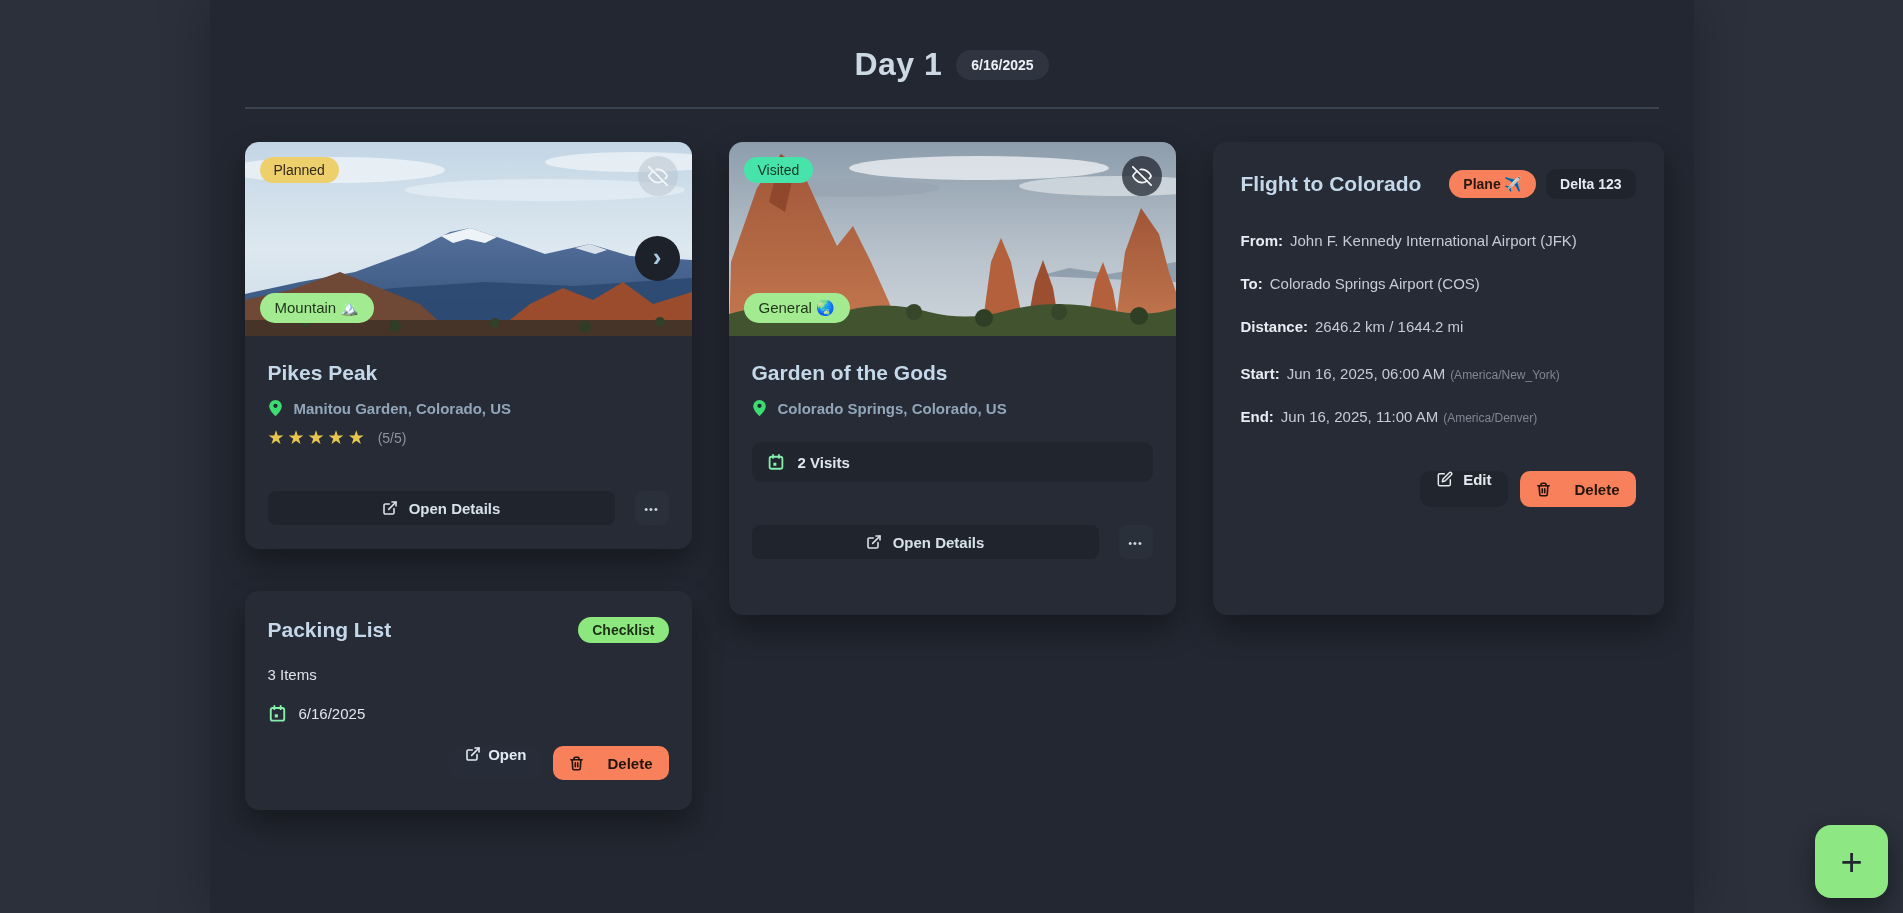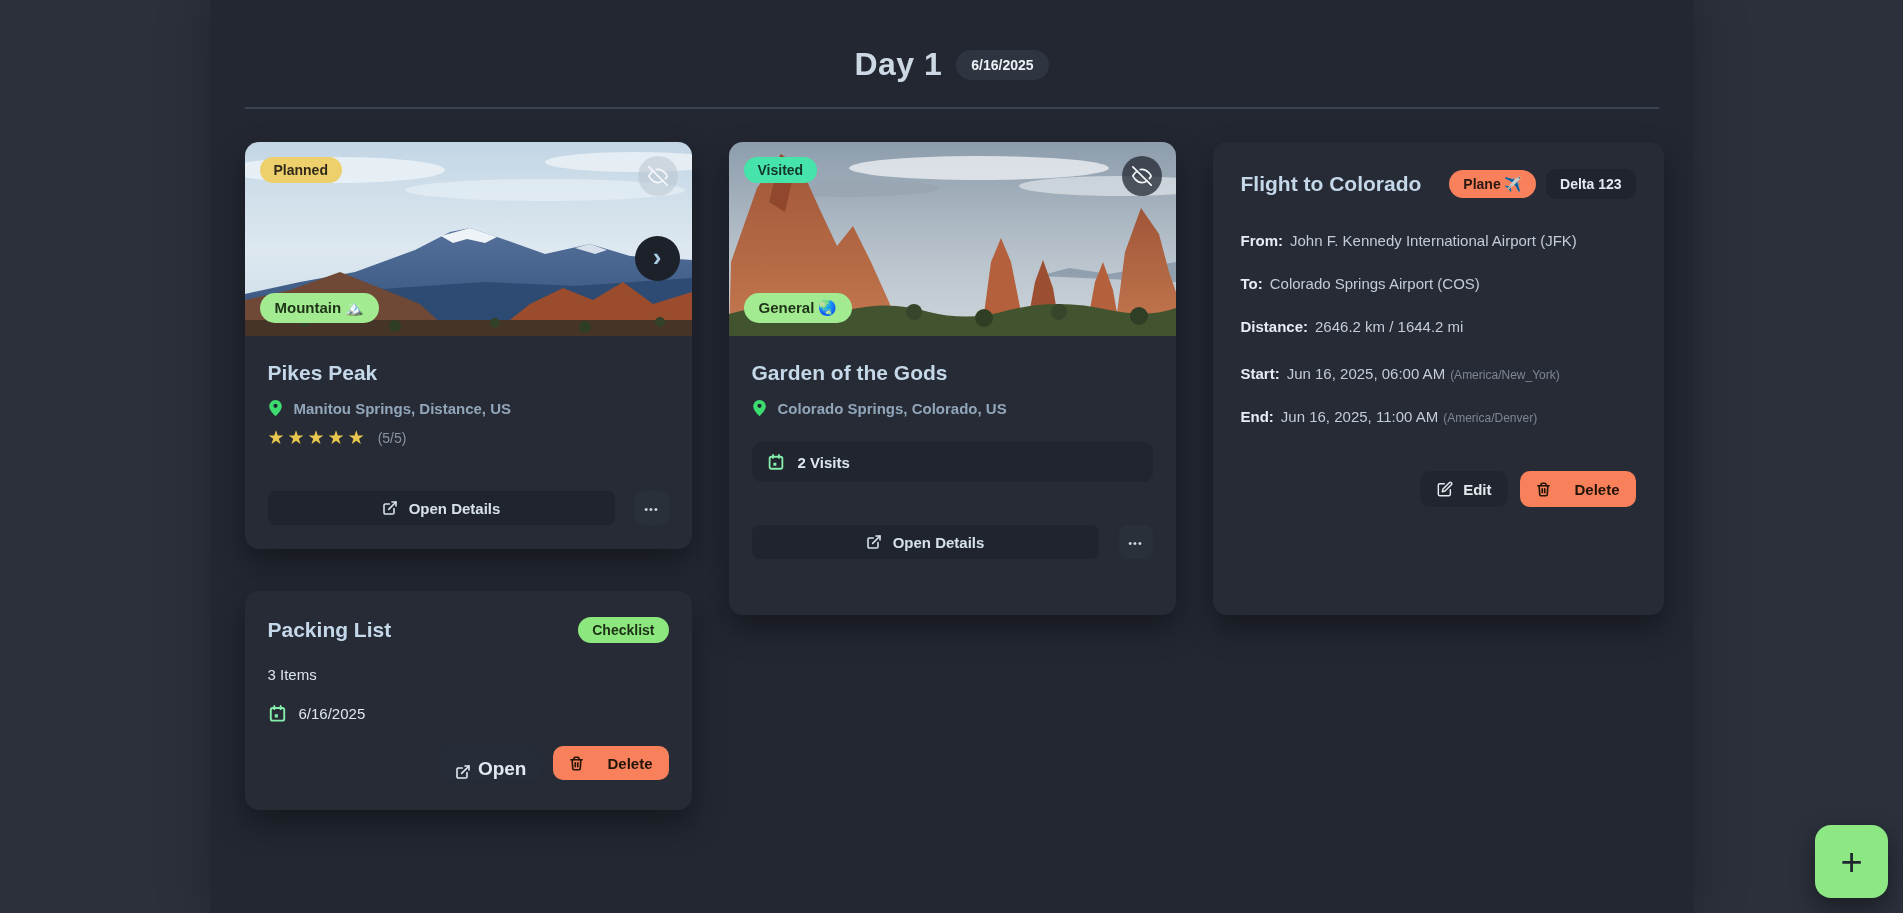--- a/index.html
+++ b/index.html
@@ -28,21 +28,21 @@
 
   .card {
     background:#262b35; border-radius:14px; overflow:hidden;
     box-shadow:0 14px 30px rgba(0,0,0,0.38);
     width:447px;
   }
 
   
   .card-image { height:194px; position:relative; }
   .card-image svg.photo { position:absolute; inset:0; width:100%; height:100%; display:block; }
-  .badge { border-radius:9999px; font-weight:bold; display:inline-block; }
+  .badge { border-radius:9999px; font-weight:normal; display:inline-block; }
   .badge-status { position:absolute; top:15px; left:15px; font-size:14px; padding:5px 14px; }
   .badge-planned { background:#edd06c; color:#33291a; }
   .badge-visited { background:#46e3ab; color:#123527; }
   .badge-category { position:absolute; bottom:13px; left:15px; font-size:15px; padding:6px 15px; background:#a3eb91; color:#1e3317; }
   .eye-btn {
     position:absolute; top:14px; right:14px; width:40px; height:40px; border-radius:50%;
     display:flex; align-items:center; justify-content:center; border:none; cursor:pointer;
   }
   .eye-light { background:rgba(185,196,207,0.55); }
   .eye-dark  { background:rgba(33,39,49,0.75); }
@@ -86,37 +86,37 @@
   .plane-badge { background:#f8815b; color:#2a1810; font-weight:bold; font-size:14px; padding:6px 14px; border-radius:9999px; }
   .flight-number { background:#1f242d; color:#e4eaf1; font-weight:bold; font-size:14px; padding:7px 14px; border-radius:10px; }
   .detail-row { margin-top:26px; font-size:15px; color:#c3ccd7; }
   .detail-row.first { margin-top:33px; }
   .detail-label { font-weight:bold; color:#e8edf3; margin-right:7px; }
   .tz { font-size:12px; color:#7e8793; margin-left:5px; }
   .gap-row { margin-top:30px; }
   .flight-actions { margin-top:46px; display:flex; justify-content:flex-end; gap:12px; }
   .edit-btn {
     background:#20252e; color:#e4eaf0; border:none; border-radius:10px; height:36px; padding:0 17px;
-    font-weight:bold; font-size:15px; display:flex; align-items:center; gap:10px; cursor:pointer; font-family:inherit;
+    font-weight:bold; font-size:15px; display:flex; align-items:flex-start; gap:10px; cursor:pointer; font-family:inherit;
   }
   .delete-btn {
     background:#f8815b; color:#231409; border:none; border-radius:10px; height:36px; padding:0 16px;
     font-weight:bold; font-size:15px; display:flex; align-items:center; gap:23px; cursor:pointer; font-family:inherit;
   }
 
   
   .packing-card { height:219px; padding:26px 23px 24px 23px; }
   .pack-title-row { display:flex; align-items:center; justify-content:space-between; }
   .checklist-badge { background:#8ce87e; color:#1c2e15; font-weight:bold; font-size:14px; padding:5px 14px; border-radius:9999px; }
   .items-count { margin-top:23px; font-size:15px; color:#dde3ea; }
   .date-row { margin-top:21px; display:flex; align-items:center; gap:12px; font-size:15px; color:#dfe6ed; }
   .pack-actions { margin-top:23px; display:flex; justify-content:flex-end; gap:11px; }
   .open-btn {
     background:#272d38; color:#e2e9f0; border:none; border-radius:10px; height:34px; padding:0 16px;
-    font-weight:bold; font-size:19px; display:flex; align-items:flex-end; gap:7px; cursor:pointer; font-family:inherit;
+    font-weight:bold; font-size:15px; display:flex; align-items:flex-start; gap:7px; cursor:pointer; font-family:inherit;
   }
   .delete-btn.small { height:34px; }
 
   
   .fab {
     position:absolute; right:15px; bottom:15px; width:73px; height:73px;
     background:#8de783; color:#20262e; border:none; border-radius:16px;
     font-size:38px; font-weight:normal; line-height:1; cursor:pointer;
     display:flex; align-items:center; justify-content:center;
     box-shadow:0 10px 24px rgba(0,0,0,0.4);
@@ -187,21 +187,21 @@
         </div>
         <div class="card-body">
           <div class="card-title">Pikes Peak</div>
           <div class="loc-row">
             <span class="icon">
               <svg width="15" height="18" viewBox="0 0 24 28">
                   <path d="M12 1C6.5 1 2 5.6 2 11.2 2 18.6 12 27 12 27s10-8.4 10-15.8C22 5.6 17.5 1 12 1z" fill="#3ddc70"></path>
                   <circle cx="12" cy="10.5" r="3.4" fill="#20252e"></circle>
                 </svg>
             </span>
-            <span>Manitou Springs, Distance, US</span>
+            <span>Manitou Garden, Colorado, US</span>
           </div>
           <div class="rating-row">
             <span class="stars">★★★★★</span>
             <span class="rating-text">(5/5)</span>
           </div>
           <div class="actions-row mt-42">
             <button class="open-details">
               <span class="icon">
                 <svg width="16" height="16" viewBox="0 0 24 24" fill="none" stroke="currentColor" stroke-width="2.4" stroke-linecap="round" stroke-linejoin="round">
                     <path d="M18 13v6a2 2 0 0 1-2 2H5a2 2 0 0 1-2-2V8a2 2 0 0 1 2-2h6"></path>

